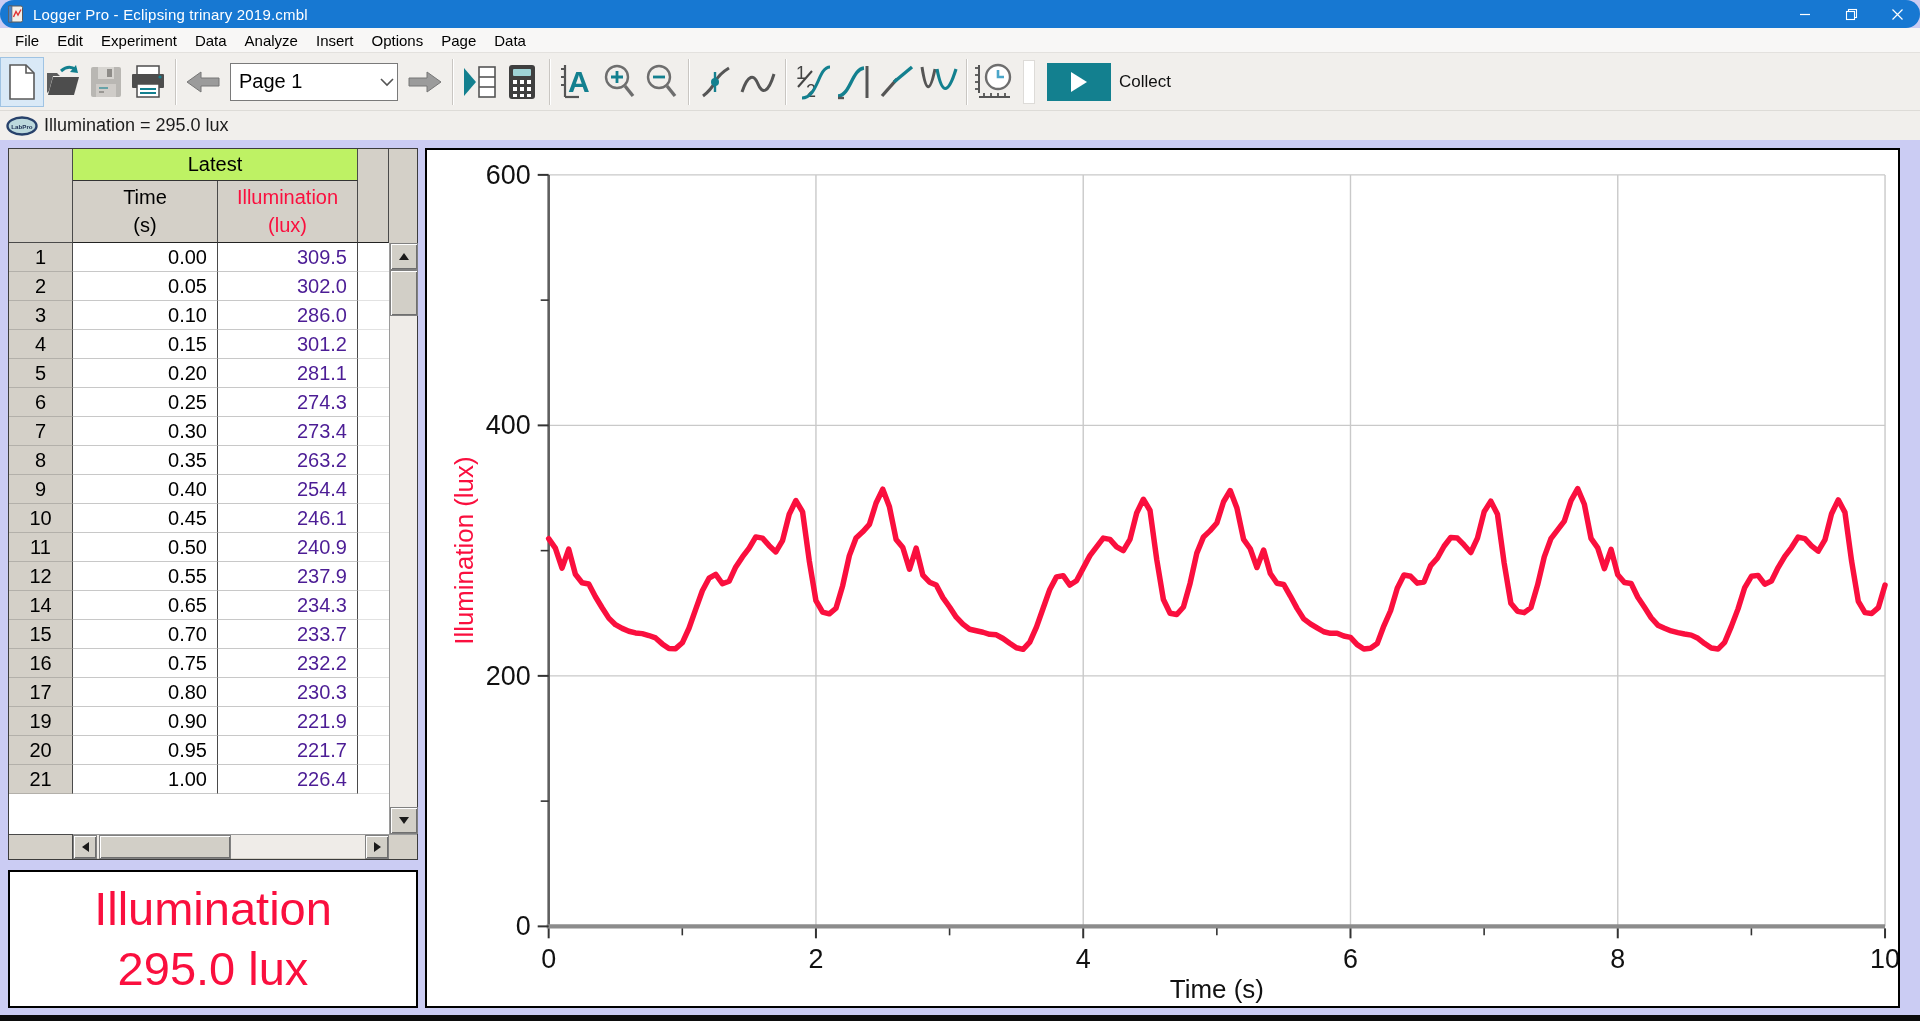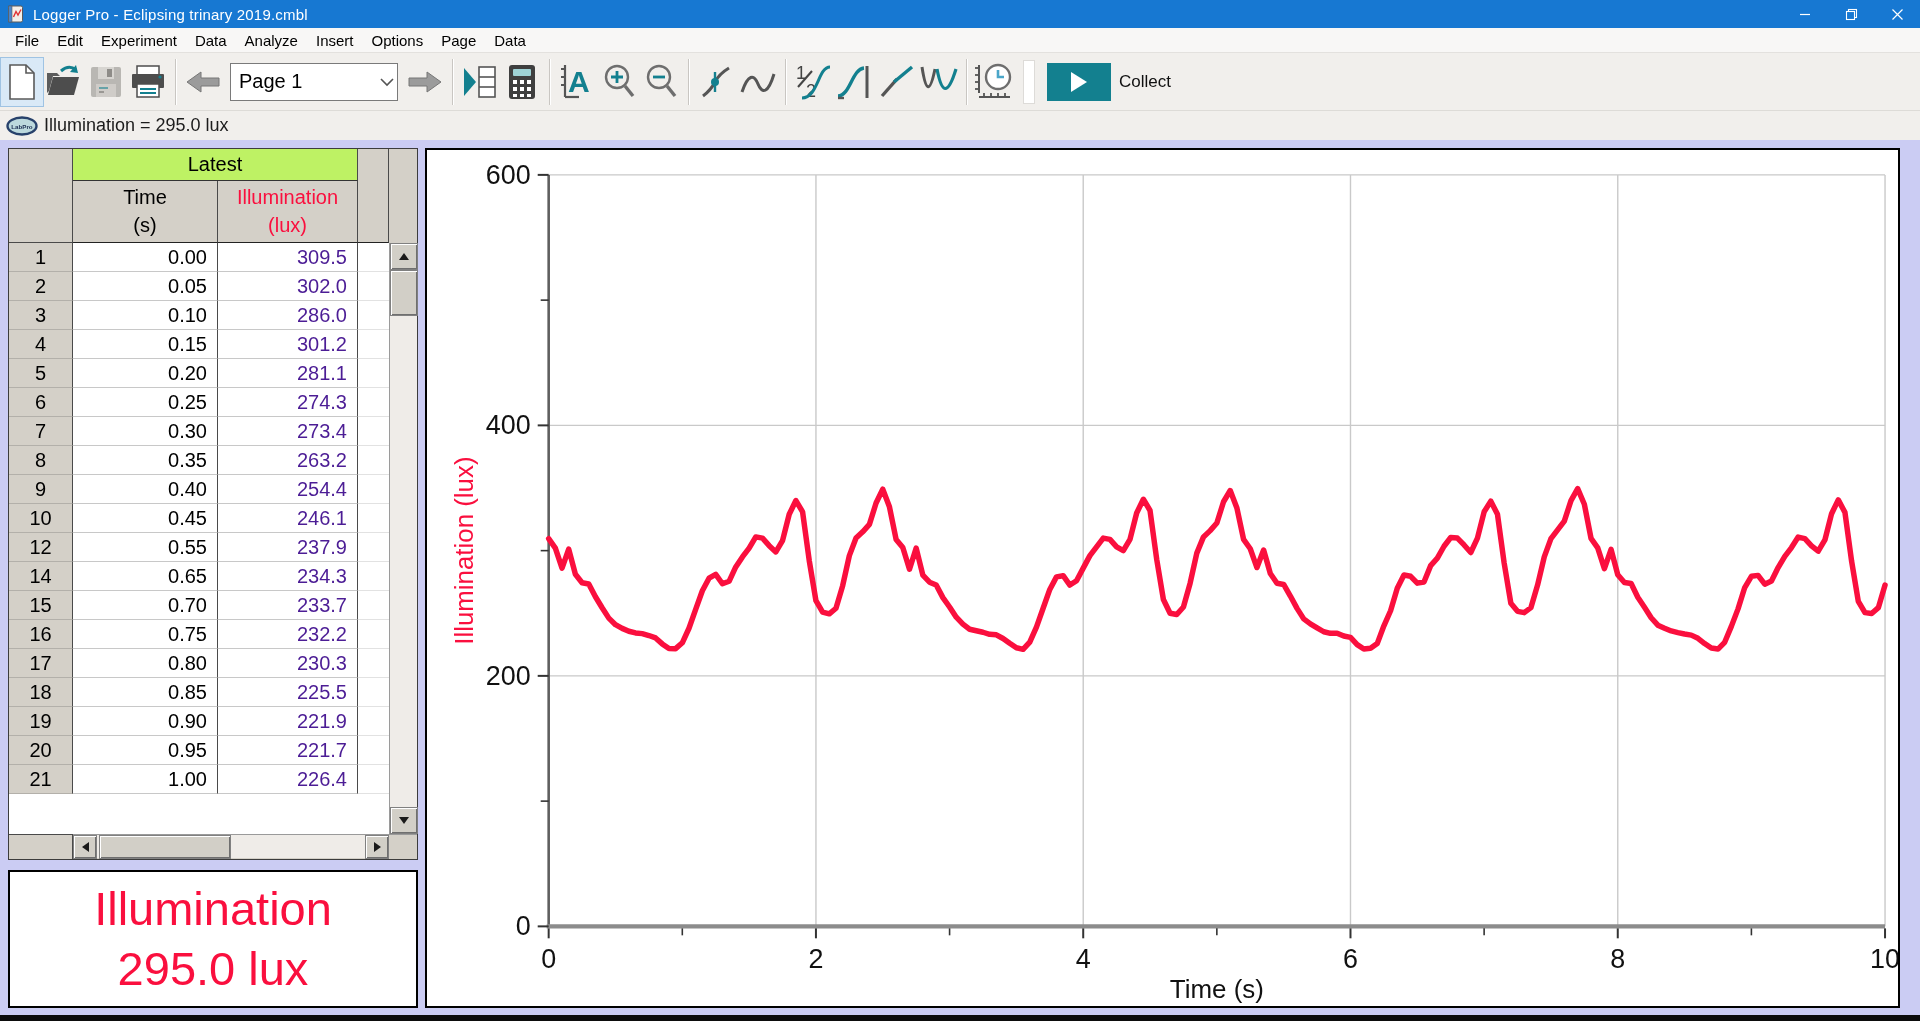--- a/index.html
+++ b/index.html
@@ -1,20 +1,20 @@
 <!DOCTYPE html>
 <html><head>
 <meta charset="utf-8">
 <style>
   * { margin:0; padding:0; box-sizing:border-box; }
   html,body { width:1920px; height:1021px; overflow:hidden; }
   body { background:#cbccf3; font-family:"Liberation Sans","DejaVu Sans",sans-serif; position:relative; }
 
   
-  .titlebar { position:absolute; left:0; top:0; width:1920px; height:28px; background:#1778d2; display:flex; align-items:center; color:#fff; }
+  .titlebar { position:absolute; left:0; top:0; width:1920px; height:28px; background:#1778d2; display:flex; align-items:center; color:#fff;border-radius:14px; }
   .titlebar .appicon { width:18px; height:18px; margin:0 8px 0 7px; }
   .titlebar .title { font-size:15px; letter-spacing:.2px; }
   .wincontrols { margin-left:auto; display:flex; height:28px; }
   .winbtn { width:46px; height:28px; display:flex; align-items:center; justify-content:center; }
 
   
   .menubar { position:absolute; left:0; top:28px; width:1920px; height:24px; background:#f8f7f6; display:flex; align-items:center; padding-left:6px; }
   .menu-item { font-size:15px; color:#000000; padding:12px 9px; height:24px; display:flex; align-items:center; }
 
   
@@ -366,20 +366,26 @@
           <div class="c ic">254.4</div>
           <div class="c xc"></div>
         </div>
         <div class="trow">
           <div class="c rn">10</div>
           <div class="c tc">0.45</div>
           <div class="c ic">246.1</div>
           <div class="c xc"></div>
         </div>
         <div class="trow">
+          <div class="c rn">11</div>
+          <div class="c tc">0.50</div>
+          <div class="c ic">240.9</div>
+          <div class="c xc"></div>
+        </div>
+        <div class="trow">
           <div class="c rn">12</div>
           <div class="c tc">0.55</div>
           <div class="c ic">237.9</div>
           <div class="c xc"></div>
         </div>
         <div class="trow">
           <div class="c rn">14</div>
           <div class="c tc">0.65</div>
           <div class="c ic">234.3</div>
           <div class="c xc"></div>
@@ -393,26 +399,20 @@
         <div class="trow">
           <div class="c rn">16</div>
           <div class="c tc">0.75</div>
           <div class="c ic">232.2</div>
           <div class="c xc"></div>
         </div>
         <div class="trow">
           <div class="c rn">17</div>
           <div class="c tc">0.80</div>
           <div class="c ic">230.3</div>
-          <div class="c xc"></div>
-        </div>
-        <div class="trow">
-          <div class="c rn">18</div>
-          <div class="c tc">0.85</div>
-          <div class="c ic">225.5</div>
           <div class="c xc"></div>
         </div>
         <div class="trow">
           <div class="c rn">19</div>
           <div class="c tc">0.90</div>
           <div class="c ic">221.9</div>
           <div class="c xc"></div>
         </div>
         <div class="trow">
           <div class="c rn">20</div>

